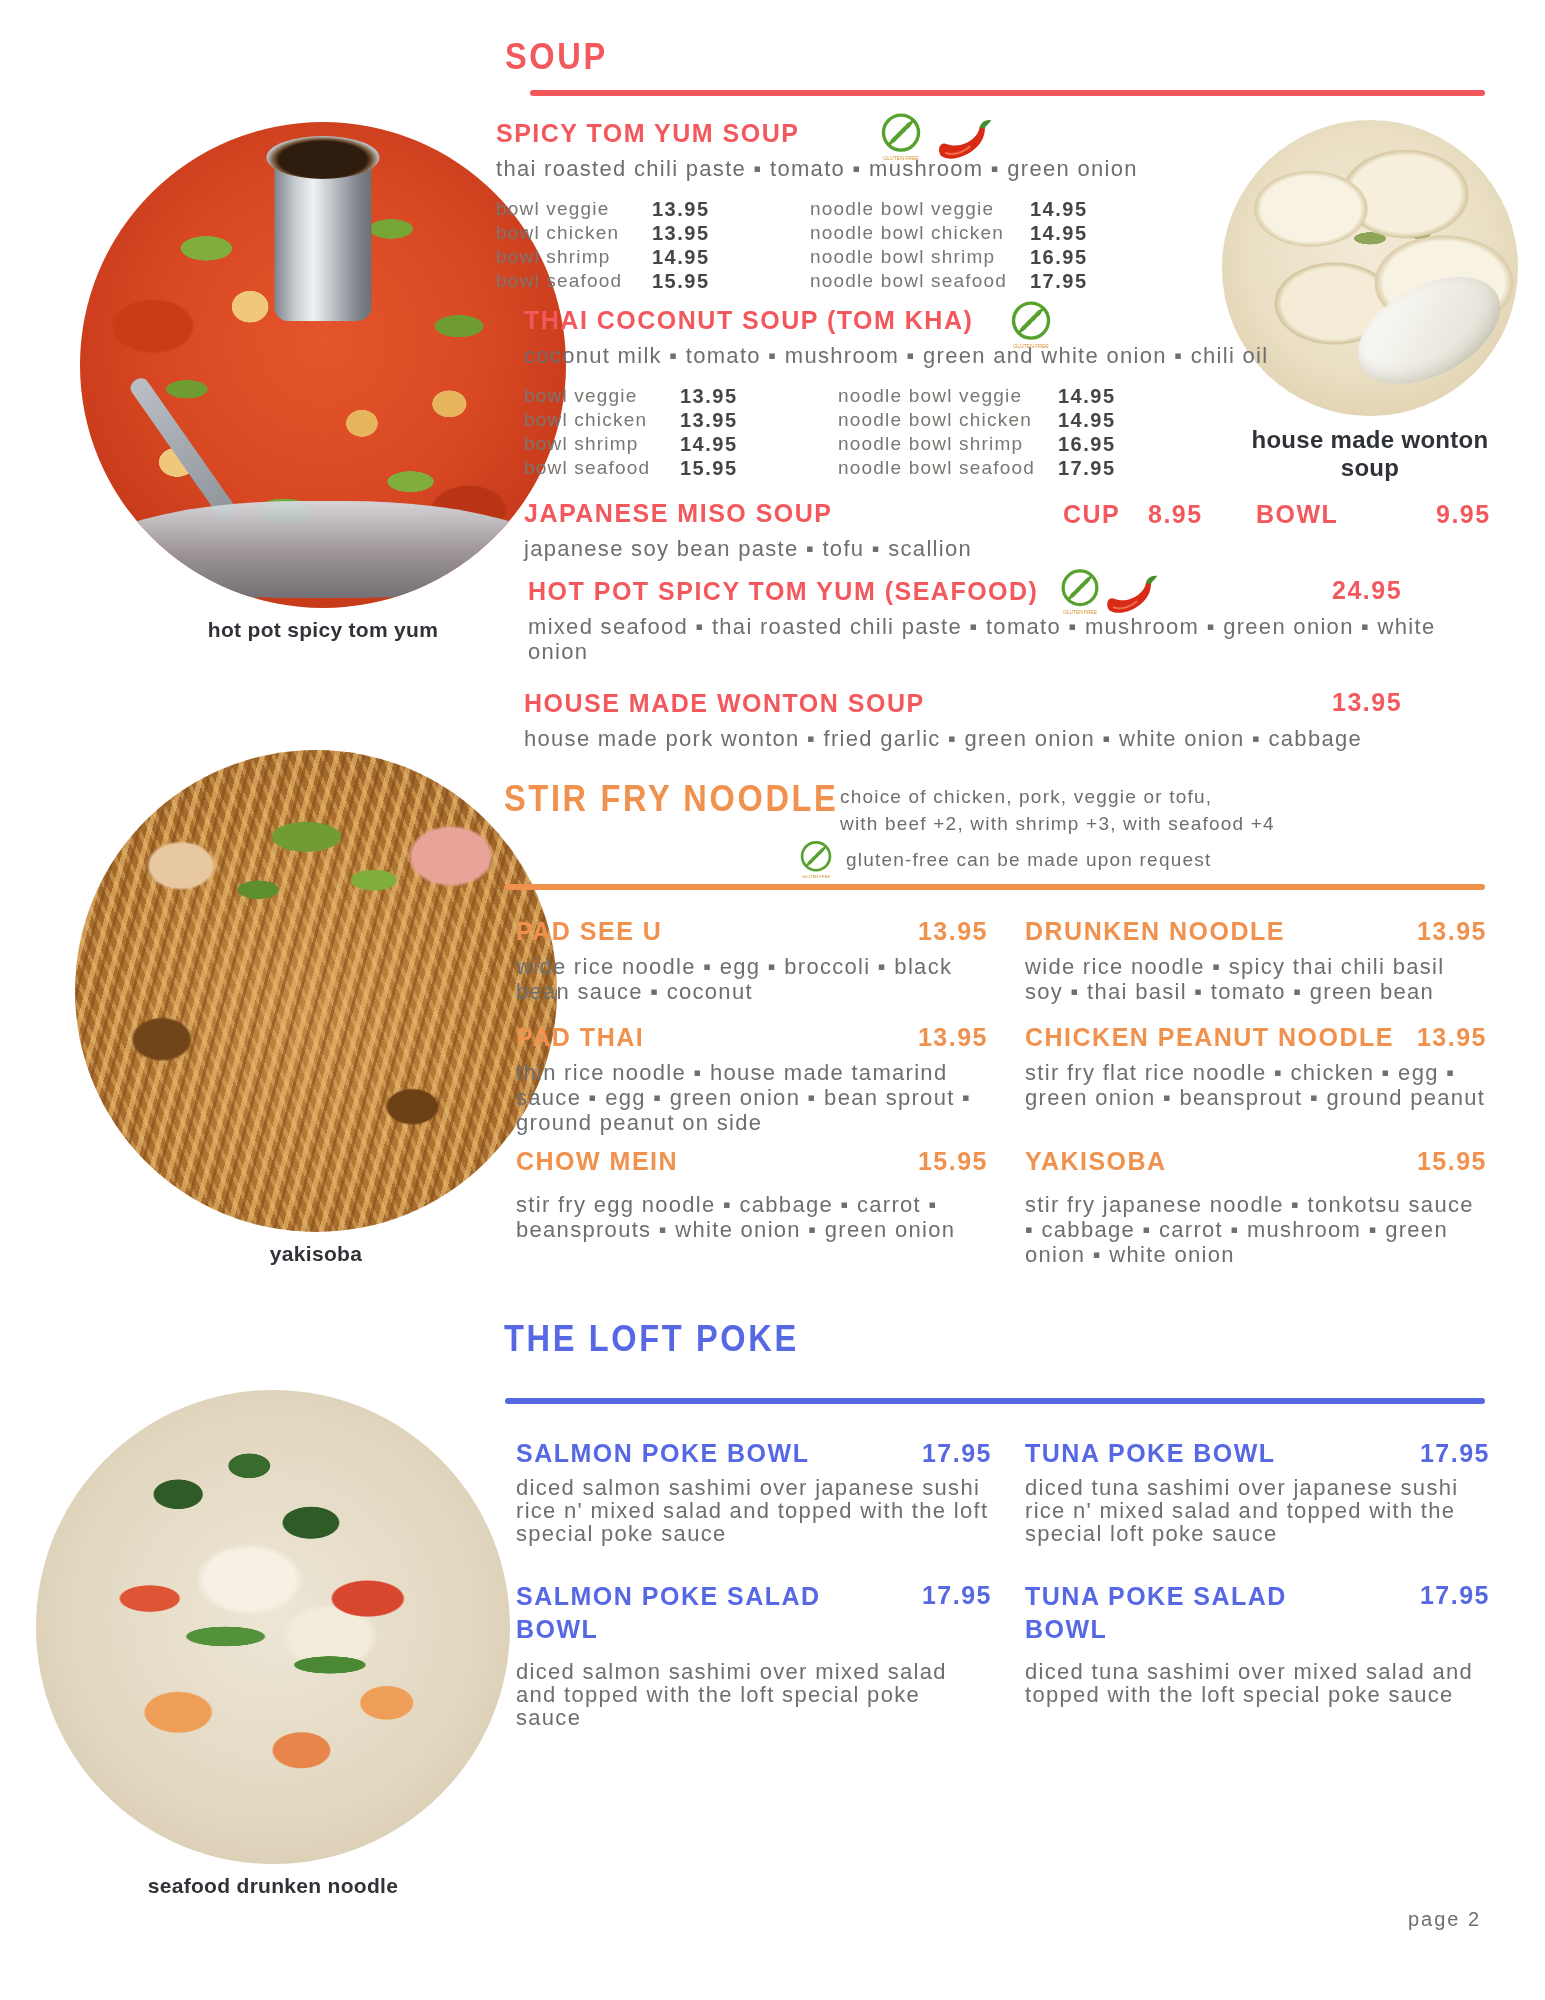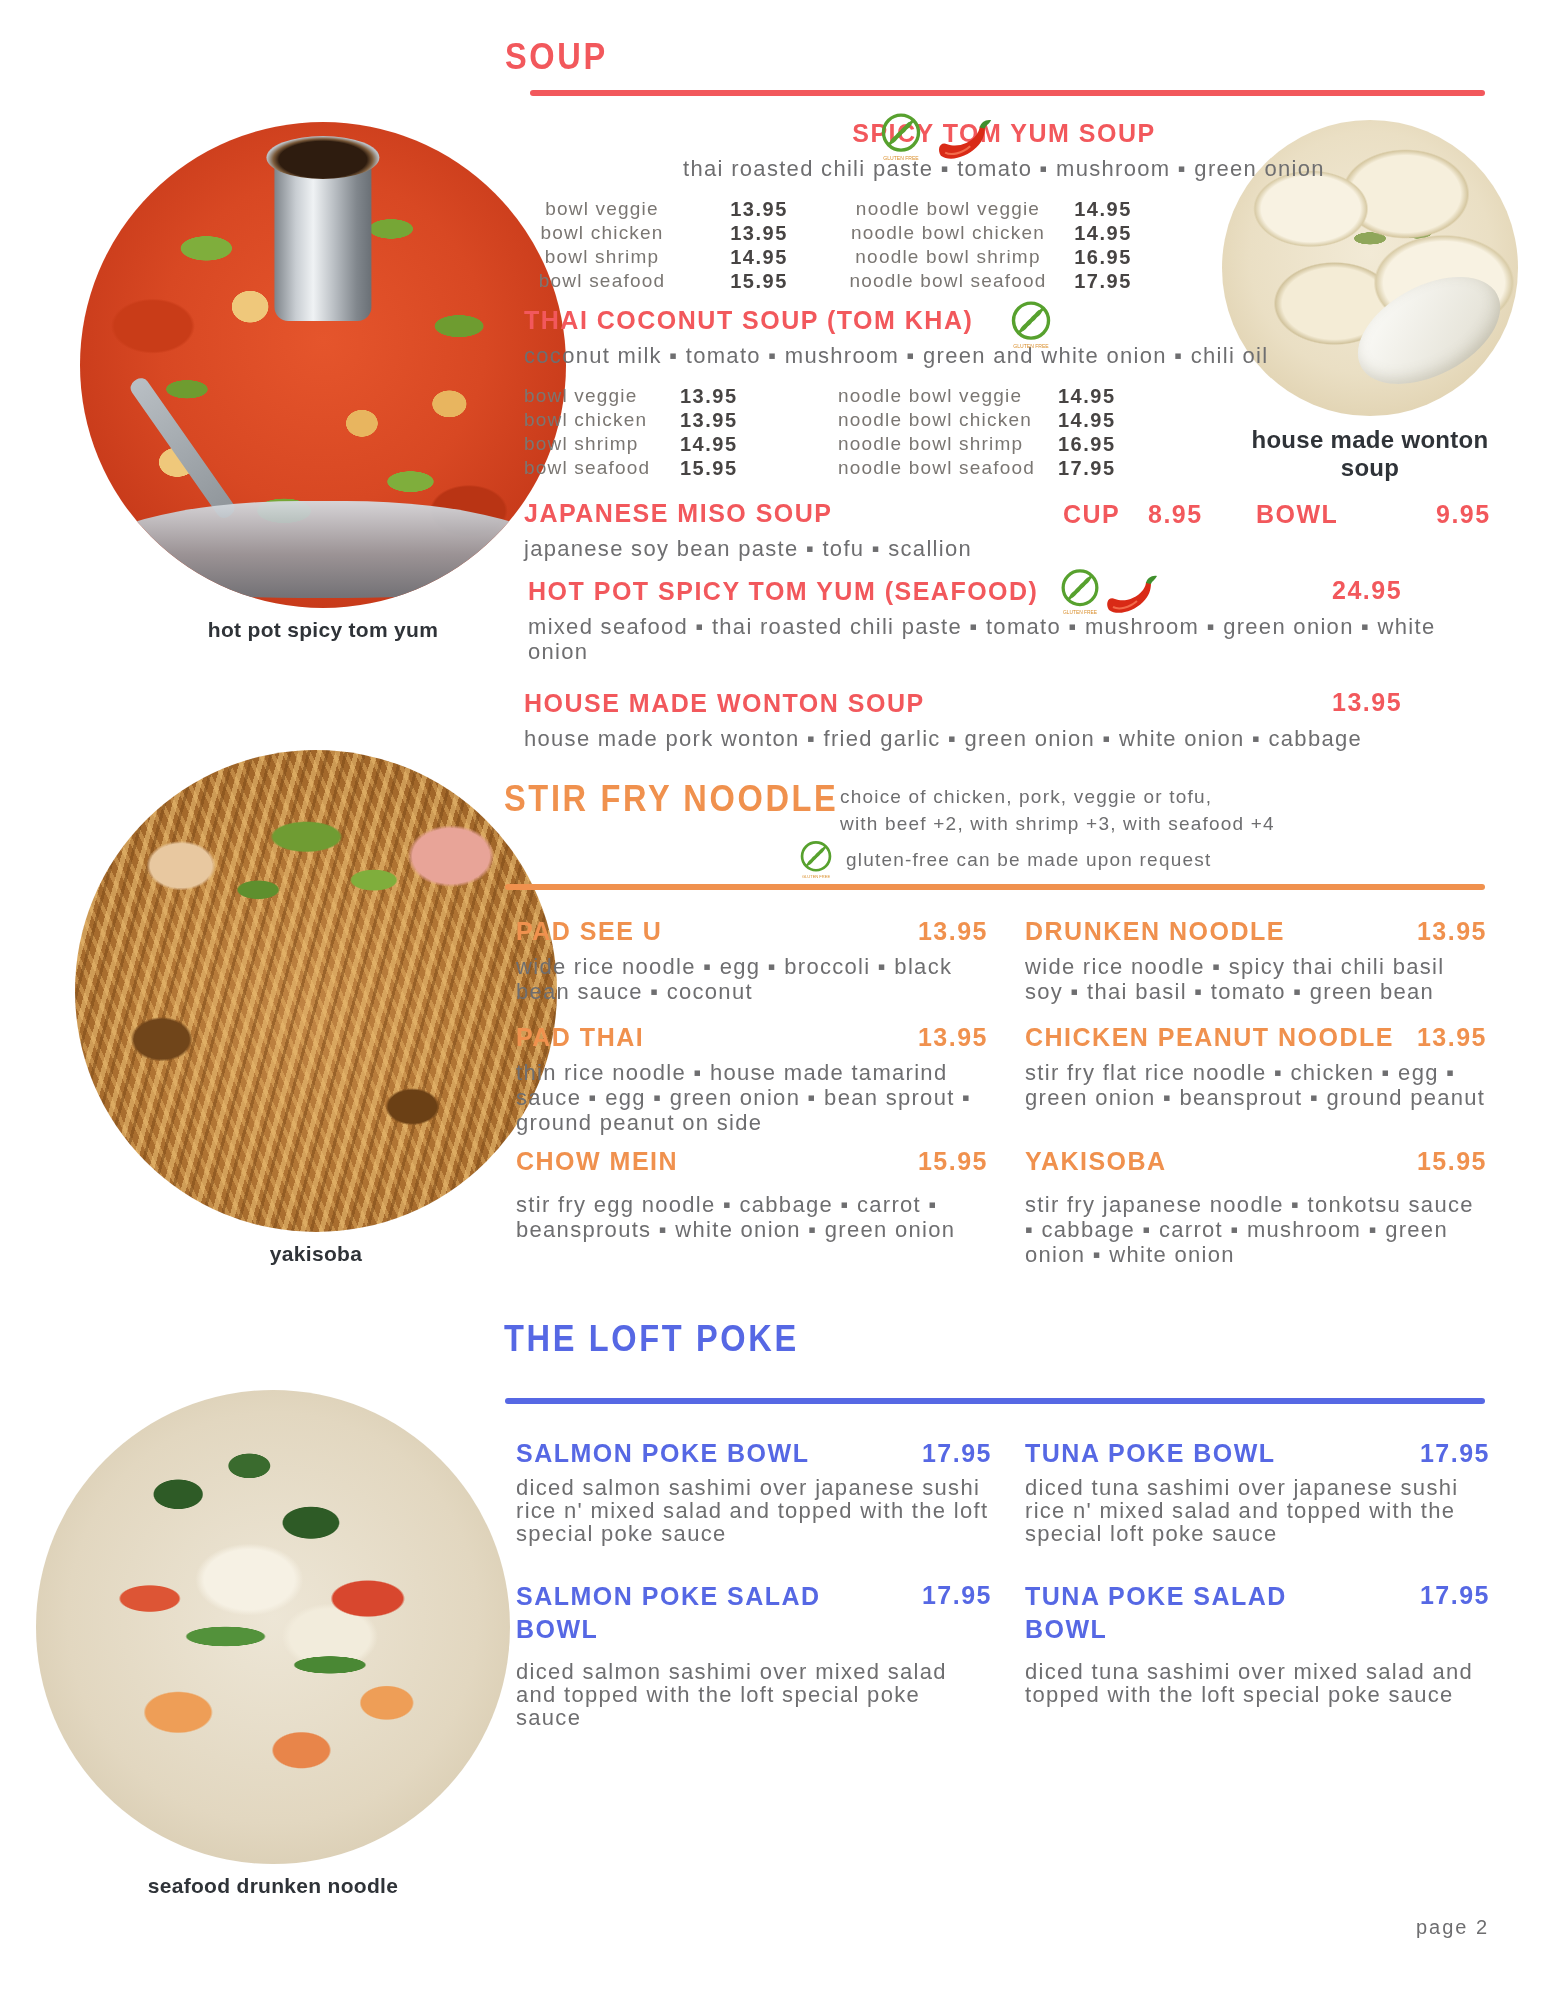--- a/index.html
+++ b/index.html
@@ -18,21 +18,21 @@
   .itm{margin:0;font-size:25px;font-weight:bold;letter-spacing:1.5px;line-height:30px;}
   .itm.narrow{max-width:310px;line-height:33px;}
   .desc{margin:8px 0 0;font-size:22px;line-height:25px;color:var(--text_gray,#6E6E70);letter-spacing:1.3px;}
   .pgrid{margin-top:16px;display:grid;grid-template-columns:156px 158px 220px 90px;line-height:24px;font-size:19px;}
   .plabel{color:#7A7672;letter-spacing:1.2px;}
   .pval{font-weight:bold;letter-spacing:1.5px;font-size:20px;color:var(--price_dark,#474443);}
   .bigprice{font-size:25px;font-weight:bold;letter-spacing:1.5px;}
   .mi{position:absolute;margin:0;}
   .trow{display:flex;justify-content:space-between;align-items:flex-start;}
   .note{position:absolute;margin:0;font-size:19px;color:var(--text_gray,#6E6E70);letter-spacing:1.2px;line-height:27px;}
-  .pagenum{position:absolute;margin:8px;font-size:20px;color:var(--text_gray,#6E6E70);letter-spacing:2px;}
+  .pagenum{position:absolute;margin:0;font-size:20px;color:var(--text_gray,#6E6E70);letter-spacing:2px;}
 
   
   .photo{position:absolute;margin:0;}
   .circle{position:relative;border-radius:50%;overflow:hidden;}
   .caption{margin:10px 0 0;text-align:center;font-size:21px;font-weight:bold;
            color:var(--caption_dark,#2F3338);letter-spacing:.3px;}
   .ico{position:absolute;}
 
   
   .art-hotpot{width:100%;height:100%;background:
@@ -132,21 +132,21 @@
   <figure class="photo" style="left:1222px;top:120px;width:296px;">
     <div class="circle art-wonton" style="height:296px;">
       <div class="spoon"></div>
     </div>
     <figcaption class="caption" style="font-size:24px;">house made wonton soup</figcaption>
   </figure>
 
   <h1 class="sec coral" style="left:505px;top:36px;">SOUP</h1>
   <div class="rule bg-coral" style="left:530px;top:90px;width:955px;"></div>
 
-  <section class="blk" style="left:524px;top:118px;width:960px;text-align:center;">
+  <section class="blk" style="left:496px;top:118px;width:960px;">
     <h2 class="itm coral">SPICY TOM YUM SOUP</h2>
     <p class="desc">thai roasted chili paste ▪ tomato ▪ mushroom ▪ green onion</p>
     <div class="pgrid">
       <span class="plabel">bowl veggie</span>
         <span class="pval">13.95</span>
         <span class="plabel">noodle bowl veggie</span>
         <span class="pval">14.95</span>
       <span class="plabel">bowl chicken</span>
         <span class="pval">13.95</span>
         <span class="plabel">noodle bowl chicken</span>

